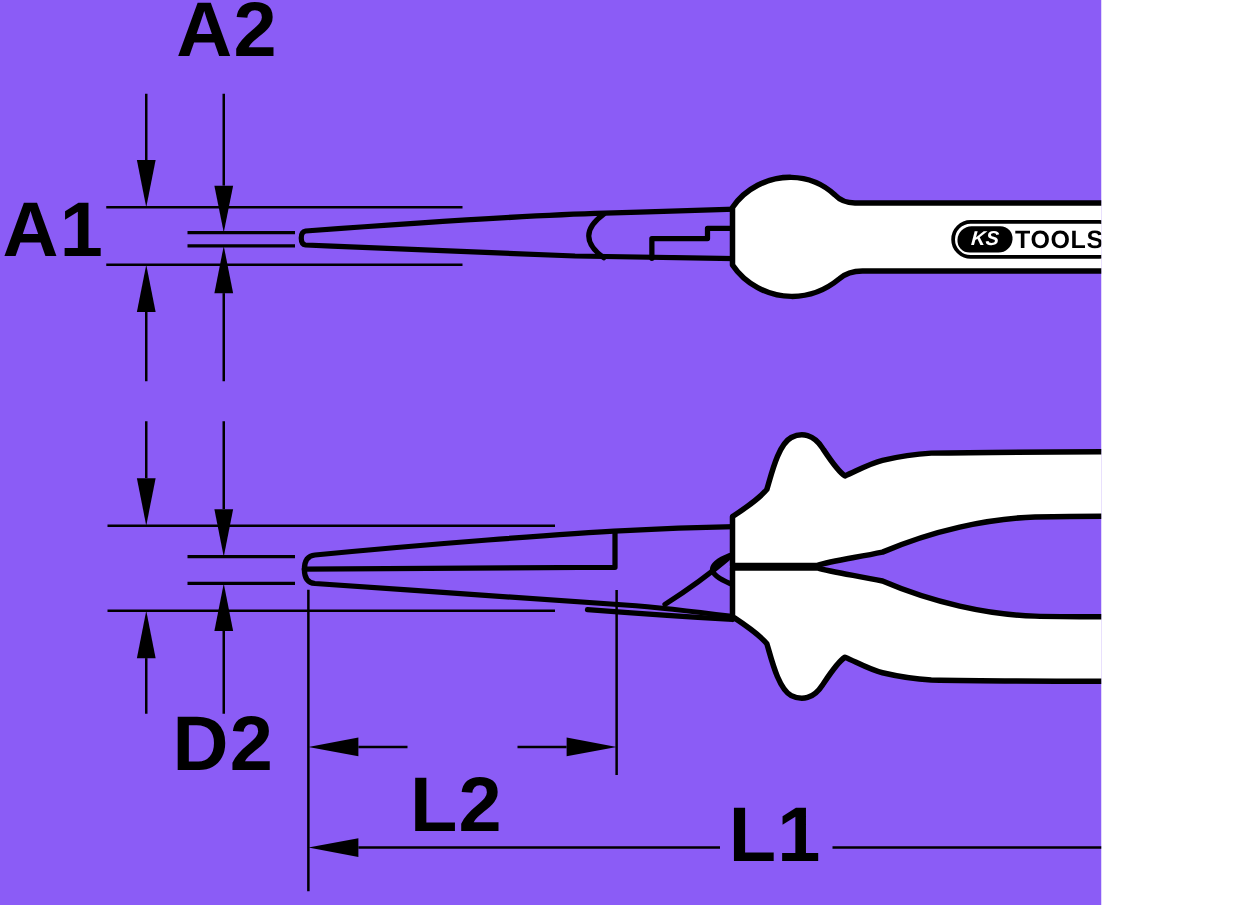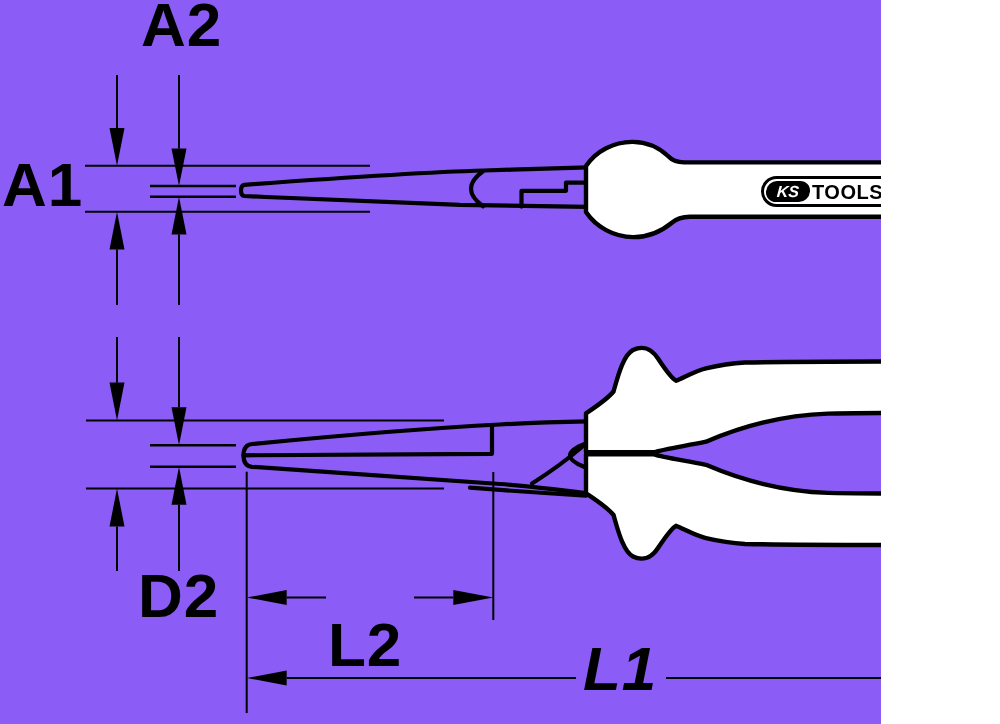--- a/index.html
+++ b/index.html
@@ -188,21 +188,21 @@
                C 890,493.6 845,493.4 828,492.9
                C 790,491.7 746,482 706,464.8
                C 684,460.3 664,457.5 654,454.3 Z"></path>
     </g>
   </svg>
 
   <div class="dim-label" style="left:141px;top:-6px;">A2</div>
   <div class="dim-label" style="left:2px;top:154px;text-align:center;">A1</div>
   <div class="dim-label" style="left:138px;top:565px;">D2</div>
   <div class="dim-label" style="left:328px;top:580px;margin-top:34px;">L2</div>
-  <div class="dim-label" style="left:583px;top:638px;font-style:italic;">L1</div>
+  <div class="dim-label" style="left:583px;top:638px;">L1</div>
 
   <div class="logo-box">
     <div class="logo-ks">KS</div>
     <div class="logo-tools">TOOLS</div>
     <div class="logo-reg">®</div>
   </div>
 
 </div>
 
 </body></html>

